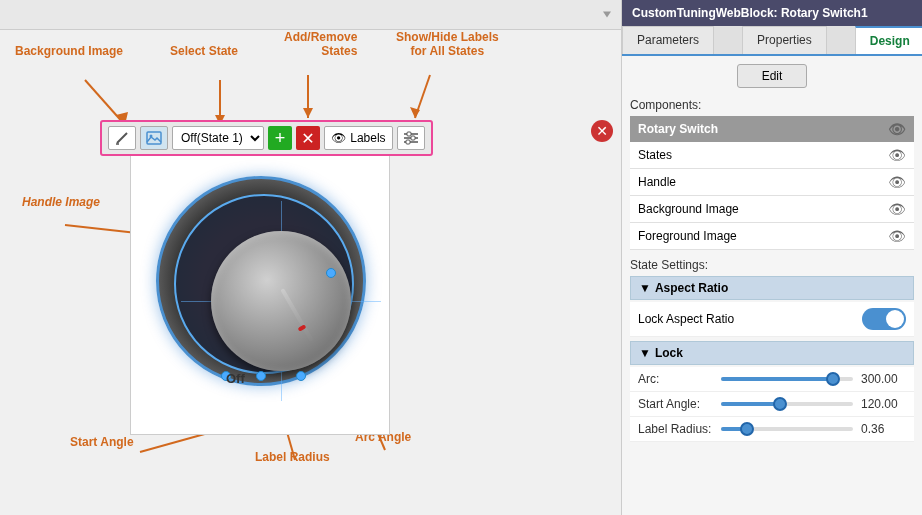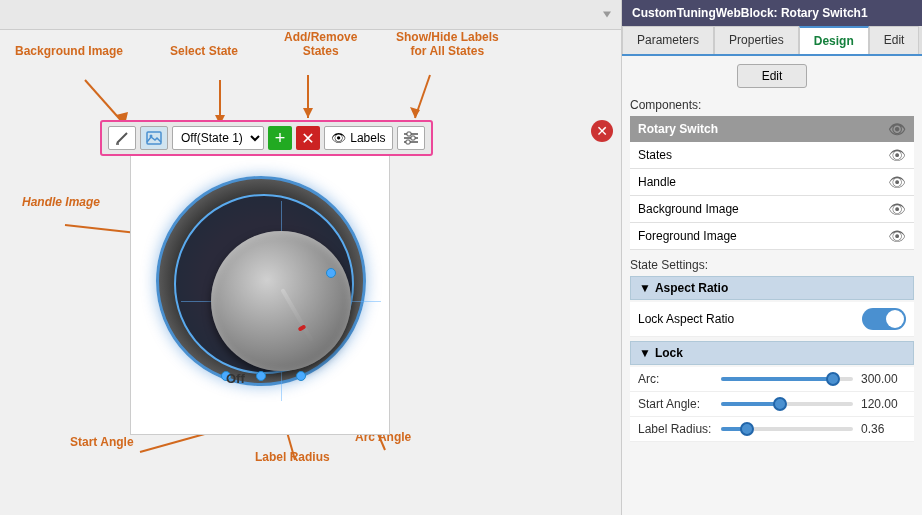--- a/index.html
+++ b/index.html
@@ -249,20 +249,21 @@
       color: white;
       padding: 6px 10px;
       font-size: 12px;
       font-weight: bold;
     }
 
     .tabs {
       display: flex;
       background: #e0e0e0;
       border-bottom: 2px solid #4a90d0;
+      gap: 28px;
     }
 
     .tab {
       padding: 6px 14px;
       cursor: pointer;
       font-size: 12px;
       border: 1px solid #ccc;
       border-bottom: none;
       background: #e8e8e8;
       color: #333;
@@ -440,21 +441,21 @@
 <body>
 
 <div class="left-panel">
 
   <div class="top-bar">
     <div class="dropdown-arrow"></div>
   </div>
 
   <div class="annotation" style="top:44px; left:15px;">Background Image</div>
   <div class="annotation" style="top:44px; left:170px;">Select State</div>
-  <div class="annotation" style="top:30px; left:284px; text-align:center;">Add/Remove<br>States</div>
+  <div class="annotation" style="top:30px; left:284px; text-align:right;">Add/Remove<br>States</div>
   <div class="annotation" style="top:30px; left:396px; text-align:center;">Show/Hide Labels<br>for All States</div>
   <div class="annotation" style="top:195px; left:22px;font-style:italic;">Handle Image</div>
   <div class="annotation" style="top:435px; left:70px;">Start Angle</div>
   <div class="annotation" style="top:450px; left:255px;">Label Radius</div>
   <div class="annotation" style="top:430px; left:355px;">Arc Angle</div>
 
   <svg class="arrows">
 
     <line x1="85" y1="80" x2="125" y2="125" stroke="#d2691e" stroke-width="2"></line>
     <polygon points="125,125 116,115 128,112" fill="#d2691e"></polygon>

